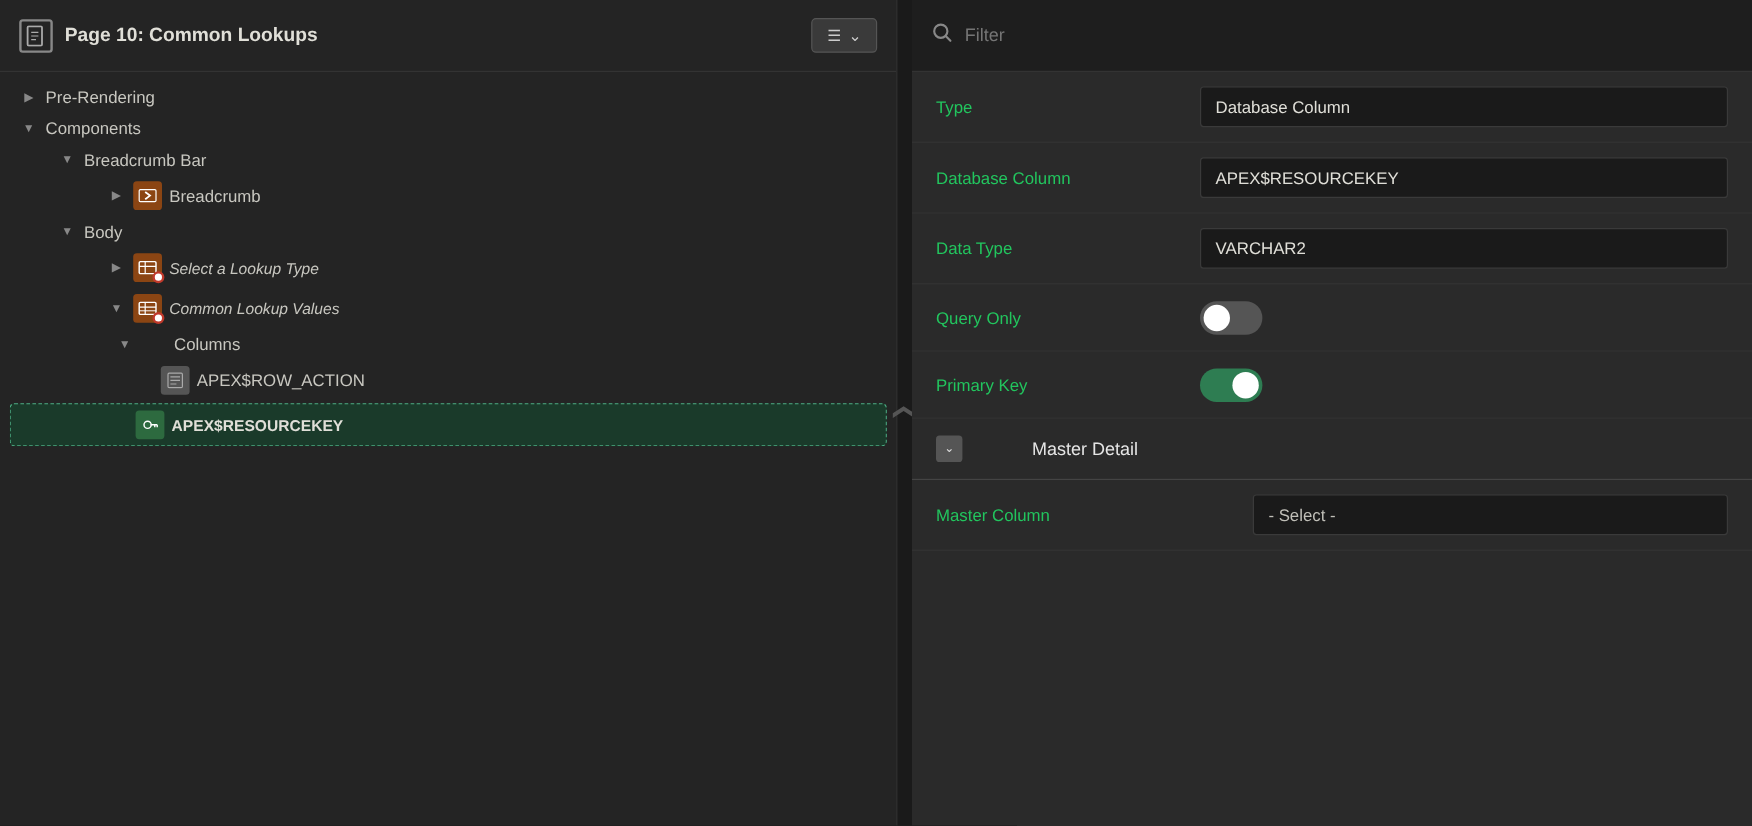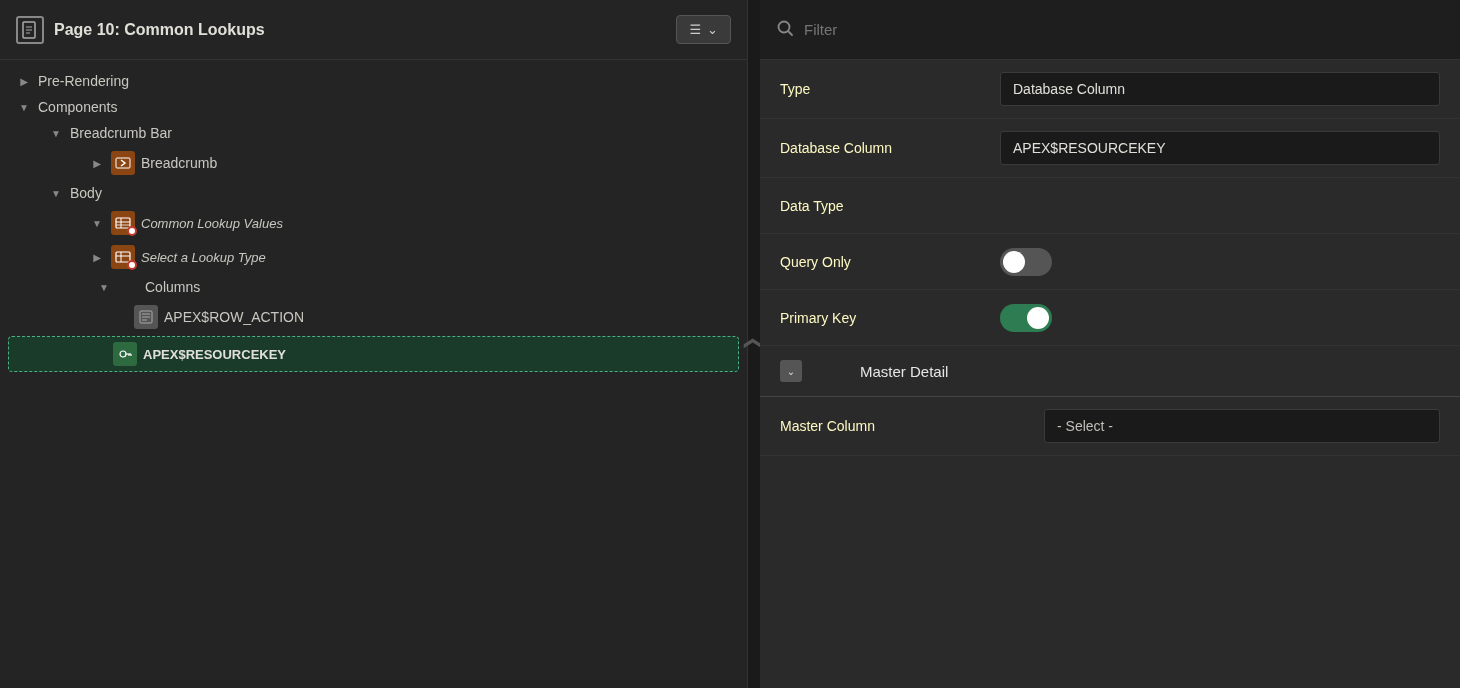--- a/index.html
+++ b/index.html
@@ -217,21 +217,21 @@
     .prop-row {
       display: flex;
       align-items: center;
       padding: 12px 20px;
       border-bottom: 1px solid #333;
       min-height: 56px;
     }
 
     .prop-label {
       width: 220px;
-      color: #fef9c3;
+      color: #22c55e;
       font-size: 14px;
       flex-shrink: 0;
     }
 
     .prop-value {
       flex: 1;
       background: #1a1a1a;
       color: #e0dfd8;
       font-size: 14px;
       padding: 8px 12px;
@@ -363,53 +363,53 @@
           <rect x="1" y="3" width="14" height="10" rx="1" fill="none" stroke="white" stroke-width="1"></rect>
           <polyline points="6,5 10,8 6,11" stroke="white" stroke-width="1.5" fill="none"></polyline>
         </svg>
       </div>
       <span>Breadcrumb</span>
     </div>
 
     <div class="tree-item indent-2">
       <span class="chevron chevron-down"></span>
       <span>Body</span>
+    </div>
+
+    <div class="tree-item indent-3">
+      <span class="chevron chevron-right"></span>
+      <div class="icon-wrapper">
+        <div class="item-icon icon-grid">
+          <svg width="16" height="16" viewBox="0 0 16 16" fill="none">
+            <rect x="1" y="3" width="14" height="10" rx="1" stroke="white" stroke-width="1.2" fill="none"></rect>
+            <line x1="1" y1="7" x2="15" y2="7" stroke="white" stroke-width="1"></line>
+            <line x1="6" y1="3" x2="6" y2="13" stroke="white" stroke-width="1"></line>
+          </svg>
+        </div>
+        <div class="dot-indicator"></div>
+      </div>
+      <span class="item-label item-label-italic">Select a Lookup Type</span>
     </div>
 
     <div class="tree-item indent-3">
       <span class="chevron chevron-down"></span>
       <div class="icon-wrapper">
         <div class="item-icon icon-grid-report">
           <svg width="16" height="16" viewBox="0 0 16 16" fill="none">
             <rect x="1" y="3" width="14" height="10" rx="1" stroke="white" stroke-width="1.2" fill="none"></rect>
             <line x1="1" y1="7" x2="15" y2="7" stroke="white" stroke-width="1"></line>
             <line x1="6" y1="3" x2="6" y2="13" stroke="white" stroke-width="1"></line>
             <line x1="1" y1="10" x2="15" y2="10" stroke="white" stroke-width="0.8"></line>
           </svg>
         </div>
         <div class="dot-indicator"></div>
       </div>
       <span class="item-label item-label-italic">Common Lookup Values</span>
     </div>
 
-    <div class="tree-item indent-3">
-      <span class="chevron chevron-right"></span>
-      <div class="icon-wrapper">
-        <div class="item-icon icon-grid">
-          <svg width="16" height="16" viewBox="0 0 16 16" fill="none">
-            <rect x="1" y="3" width="14" height="10" rx="1" stroke="white" stroke-width="1.2" fill="none"></rect>
-            <line x1="1" y1="7" x2="15" y2="7" stroke="white" stroke-width="1"></line>
-            <line x1="6" y1="3" x2="6" y2="13" stroke="white" stroke-width="1"></line>
-          </svg>
-        </div>
-        <div class="dot-indicator"></div>
-      </div>
-      <span class="item-label item-label-italic">Select a Lookup Type</span>
-    </div>
-
     <div class="tree-item indent-4">
       <span class="chevron chevron-down"></span>
       <span>Columns</span>
     </div>
 
     <div class="tree-item indent-5">
       <span class="chevron" style="visibility:hidden;"></span>
       <div class="item-icon icon-column">
         <svg width="14" height="14" viewBox="0 0 14 14" fill="none">
           <rect x="1" y="1" width="12" height="12" rx="1" stroke="#aaa" stroke-width="1" fill="none"></rect>
@@ -459,20 +459,21 @@
       <div class="prop-value">Database Column</div>
     </div>
 
     <div class="prop-row">
       <span class="prop-label">Database Column</span>
       <div class="prop-value">APEX$RESOURCEKEY</div>
     </div>
 
     <div class="prop-row">
       <span class="prop-label">Data Type</span>
+      <div class="prop-value">VARCHAR2</div>
     </div>
 
     <div class="prop-row">
       <span class="prop-label">Query Only</span>
       <div class="toggle toggle-off">
         <div class="toggle-knob"></div>
       </div>
     </div>
 
     <div class="prop-row">

